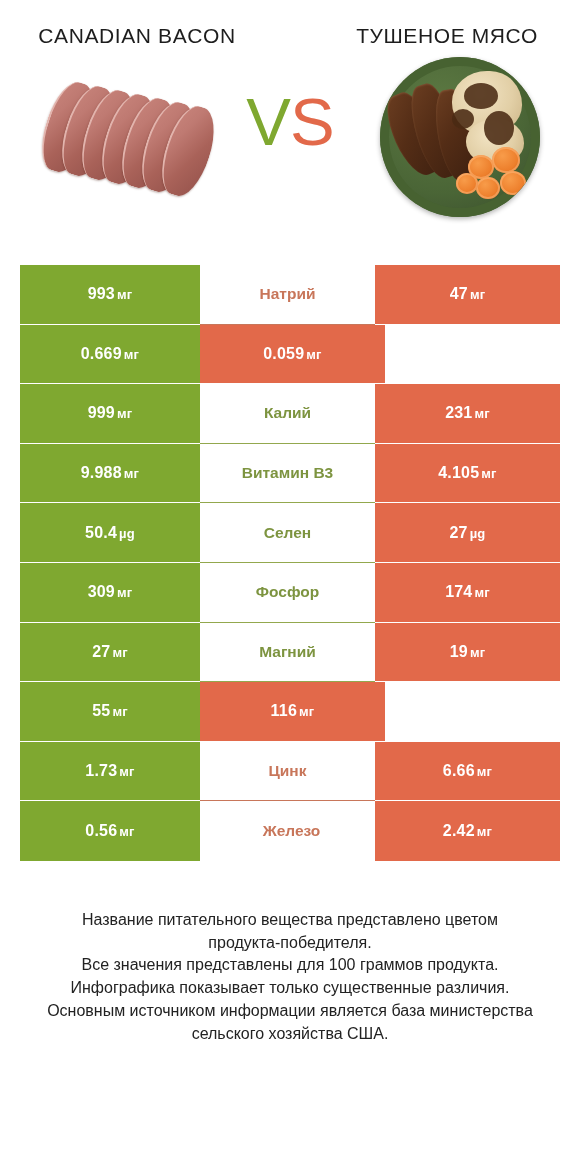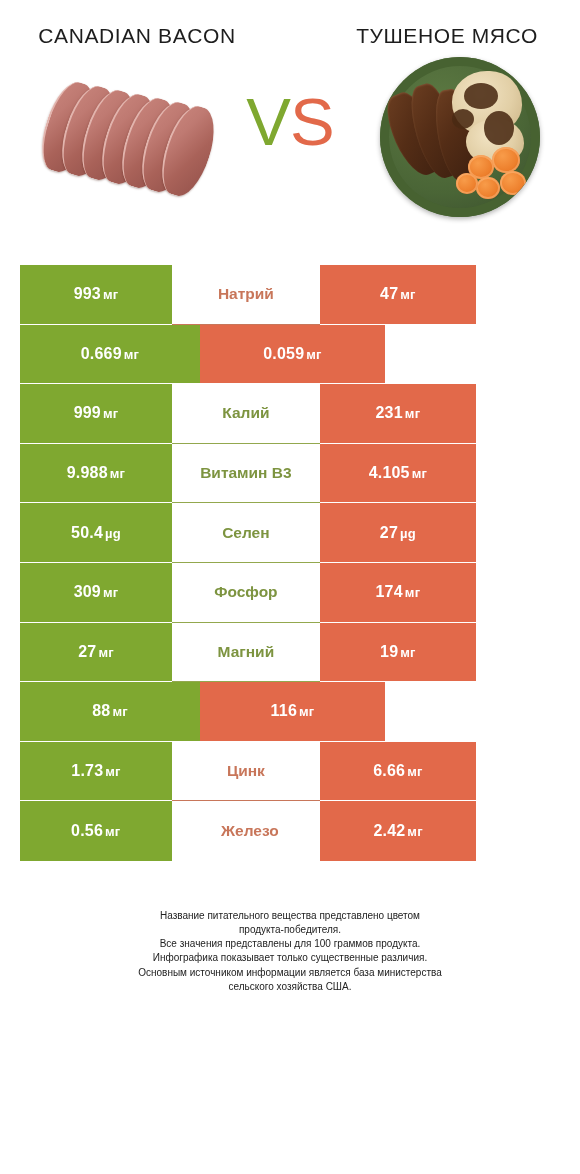--- a/index.html
+++ b/index.html
@@ -111,21 +111,21 @@
   .carrot {
     position: absolute;
     border-radius: 50%;
     background: radial-gradient(circle at 38% 34%, #f89c4a 0%, #ed7f2c 60%, #cf6418 100%);
     box-shadow: inset 0 0 0 2px rgba(255,190,130,0.5);
   }
 
   
   .table {
     margin: 18px 20px 0 20px;
-    width: 456px;
+    width: 540px;
   }
   .row {
     display: flex;
     height: 59.6px;
     align-items: stretch;
   }
   .cell {
     display: flex;
     align-items: center;
     justify-content: center;
@@ -164,21 +164,21 @@
   .val .unit {
     font-size: 13px;
     font-weight: 700;
     margin-left: 2px;
   }
 
   
   .footer {
     margin: 48px 24px 0 24px;
     text-align: center;
-    font-size: 10px;
+    font-size: 16px;
     line-height: 1.42;
     color: #222222;
   }
   .footer p { margin: 0; }
 </style>
 </head>
 <body>
 
 <div class="header">
   <div class="head-title head-left">Canadian Bacon</div>
@@ -299,21 +299,21 @@
     <div class="cell cell-mid win-green">
       <span>Магний</span>
     </div>
     <div class="cell cell-right">
       <span class="val"><span>19</span><span class="unit">мг</span></span>
     </div>
   </div>
 
   <div class="row">
     <div class="cell cell-left">
-      <span class="val"><span>88</span><span class="unit">мг</span></span>
+      <span class="val"><span>55</span><span class="unit">мг</span></span>
     </div>
     <div class="cell cell-right">
       <span class="val"><span>116</span><span class="unit">мг</span></span>
     </div>
   </div>
 
   <div class="row">
     <div class="cell cell-left">
       <span class="val"><span>1.73</span><span class="unit">мг</span></span>
     </div>

